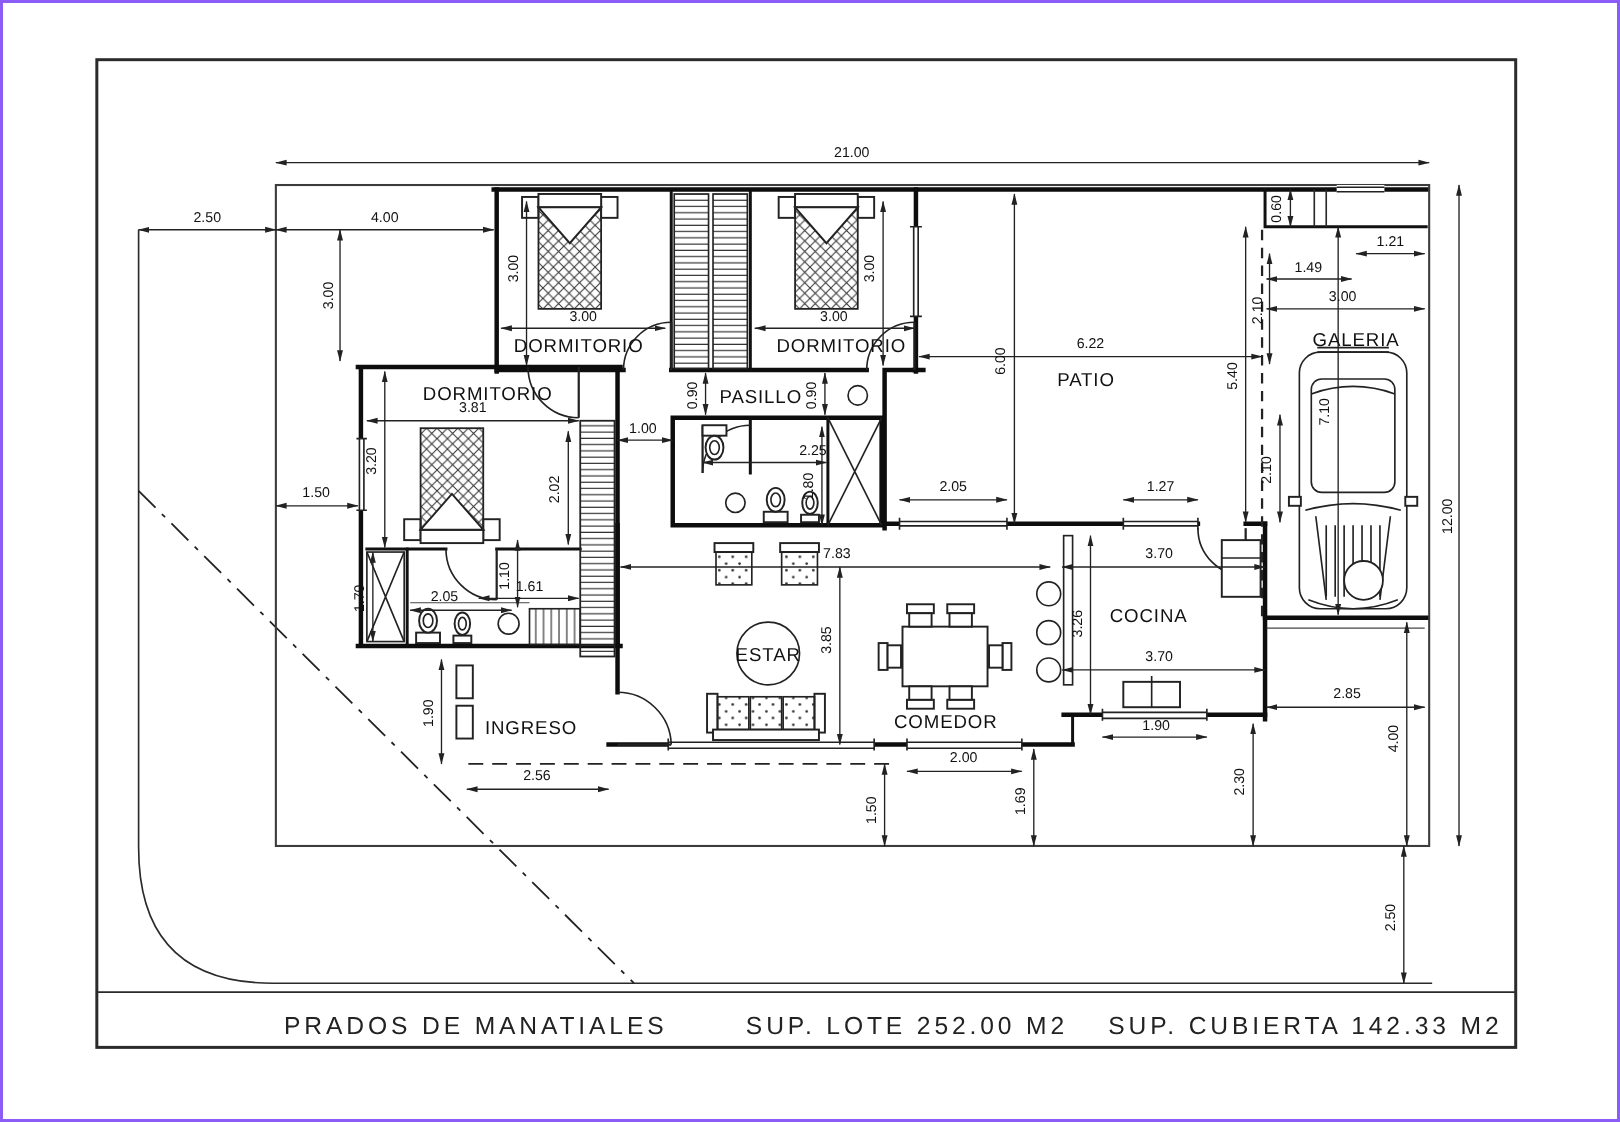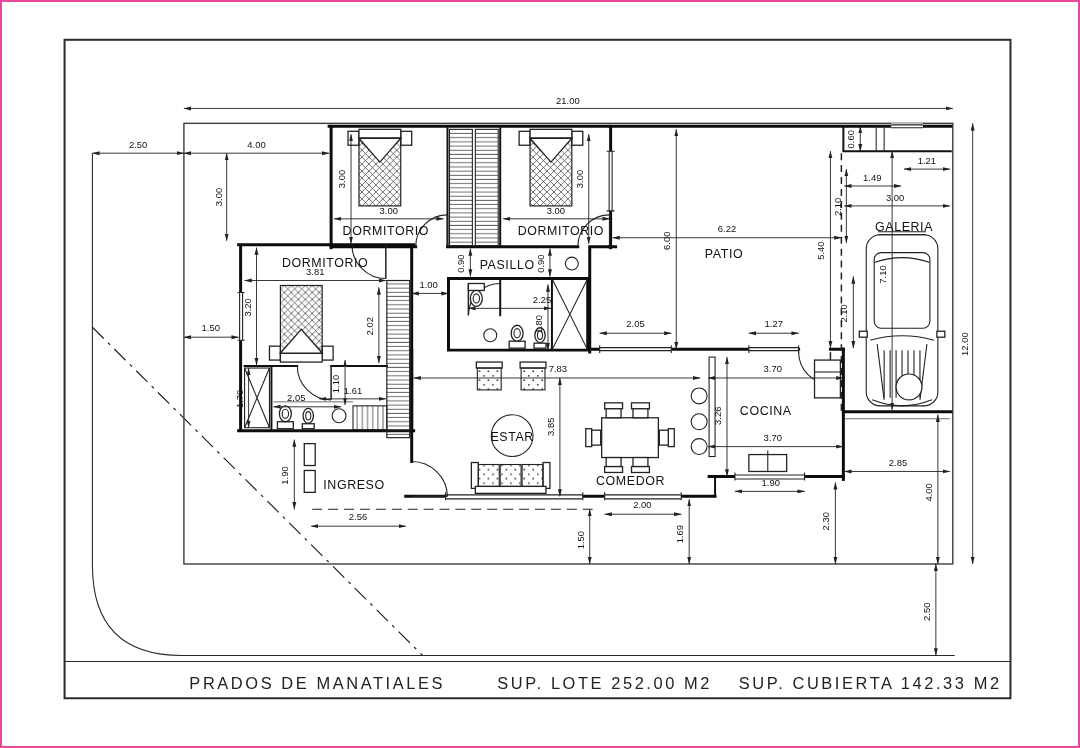--- a/index.html
+++ b/index.html
@@ -1,16 +1,16 @@
 <!DOCTYPE html>
 <html><head>
 <meta charset="utf-8">
 <style>
   html,body{margin:0;padding:0;background:#fff;}
-  .canvas{position:relative;width:1076px;height:744px;border:2px solid #ec4899;background:#fff;
+  .canvas{position:relative;width:1076px;height:744px;border:2px solid #8b5cf6;background:#fff;
           font-family:"Liberation Sans", sans-serif;}
   svg{position:absolute;left:0;top:0;}
   .lot{stroke:#3c3c3c;stroke-width:1.4;fill:none;}
   .frame{stroke:#2b2b2b;stroke-width:2;fill:none;}
   .wall{stroke:#0d0d0d;stroke-width:3;fill:none;stroke-linecap:square;}
   .w2{stroke:#111;stroke-width:2;fill:none;stroke-linecap:square;}
   .thin{stroke:#2a2a2a;stroke-width:1.1;fill:none;}
   .hair{stroke:#444;stroke-width:0.8;fill:none;}
   .dim{stroke:#222;stroke-width:0.9;fill:none;marker-start:url(#ar);marker-end:url(#ar);}
   .furn{stroke:#222;stroke-width:1.3;fill:#fff;}

